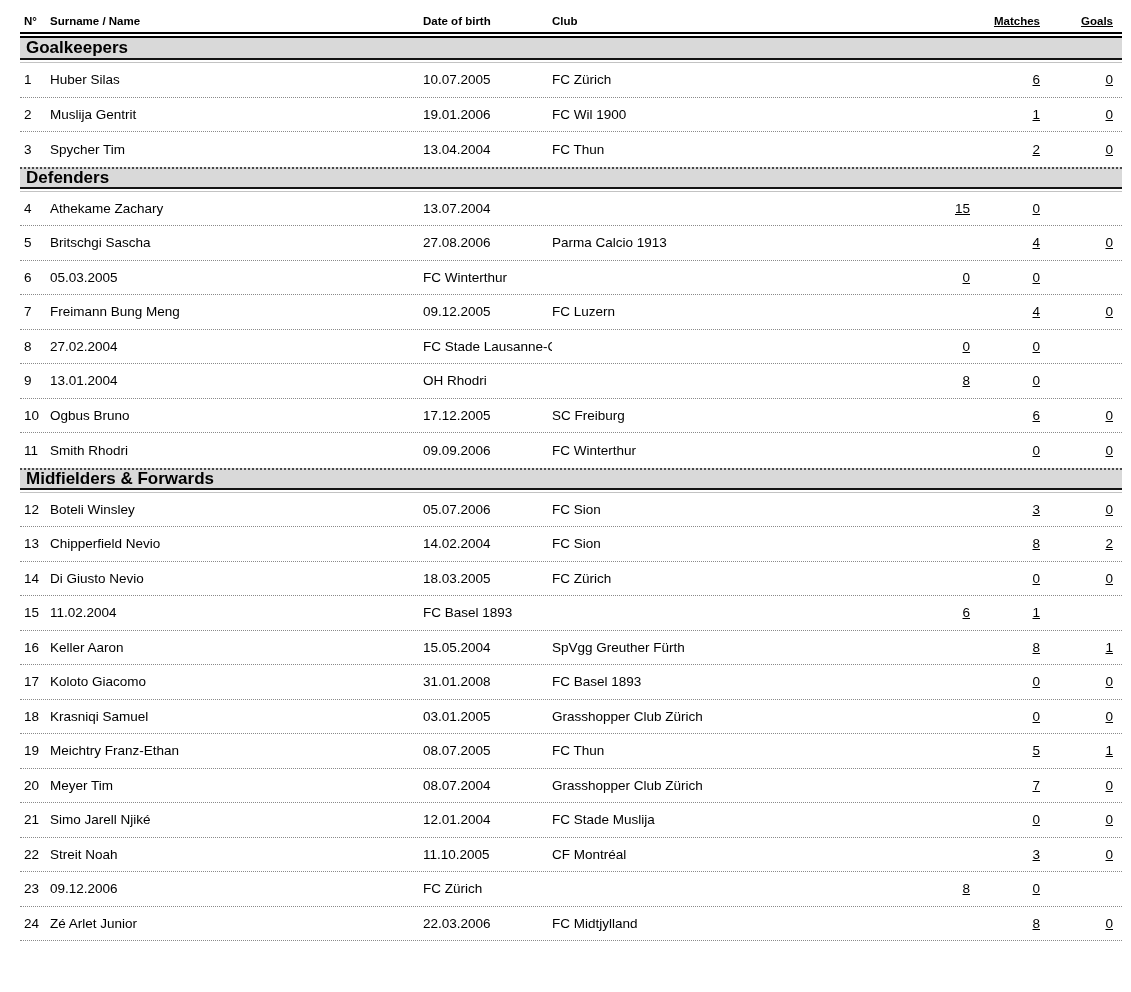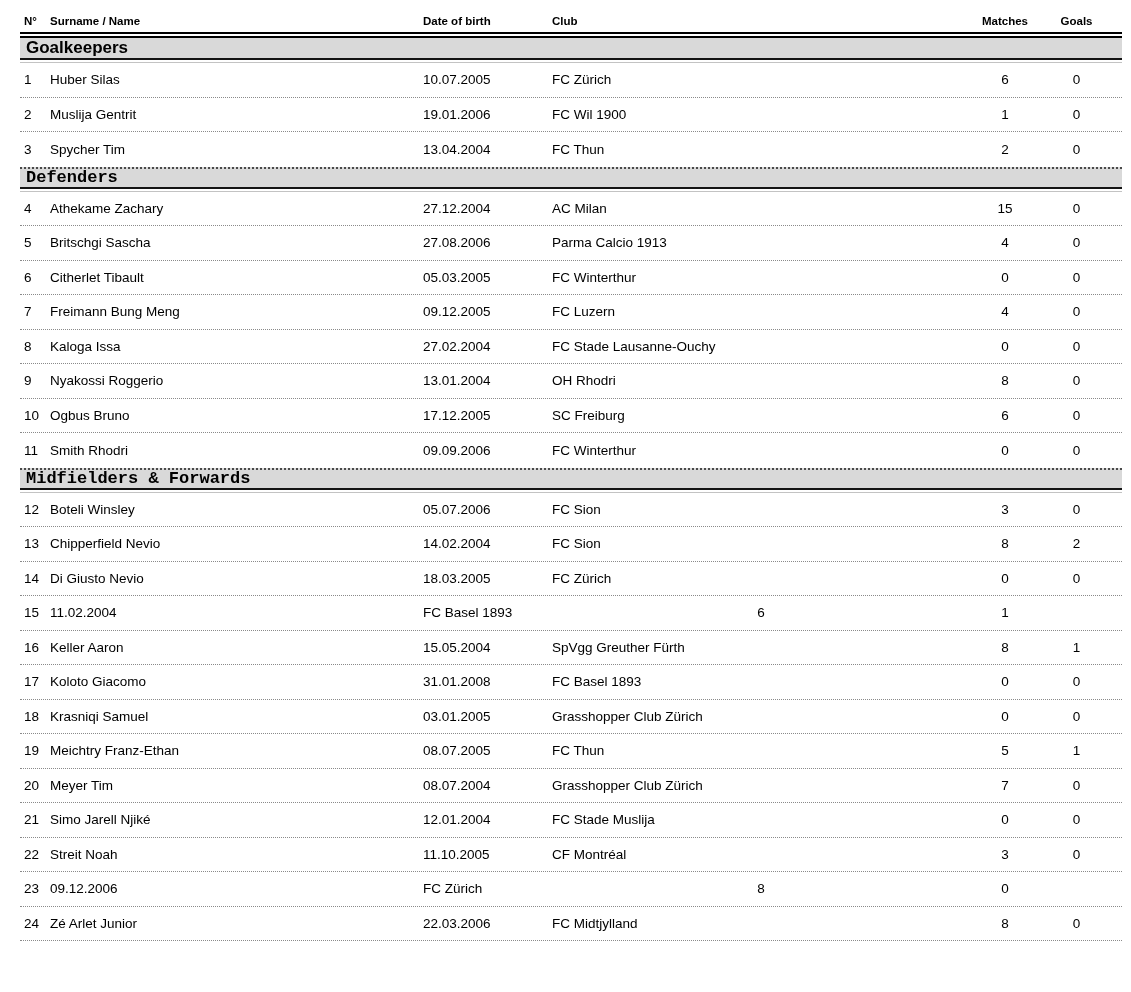--- a/index.html
+++ b/index.html
@@ -15,31 +15,31 @@
   .thead{
     font-size:11.5px;font-weight:bold;height:23px;align-items:center;
   }
   .double-line{height:2px;border-top:2px solid #000;border-bottom:2px solid #000;}
 
   .band{
     box-sizing:border-box;height:22px;background:#d9d9d9;
     border-bottom:2px solid #141414;
     display:flex;align-items:center;padding-left:6px;
   }
-  .band-top-dotted{border-top:2px dotted #4a4a4a;font-family:Liberation Mono, monospace;}
+  .band-top-dotted{border-top:2px dotted #4a4a4a;}
   .band-title{font-size:17px;font-weight:bold;}
   .band-shadow{box-sizing:border-box;height:3px;border-bottom:1px solid #c3c3c3;}
 
   .row{
     box-sizing:border-box;height:34.5px;align-items:center;
     border-bottom:1px dotted #8a8a8a;font-size:13.5px;
   }
   .row.no-sep{border-bottom:none;}
   .cell{white-space:nowrap;overflow:hidden;}
-  .c-matches,.c-goals{text-align:center;}
+  .c-matches,.c-goals{text-align:right;text-decoration:underline;}
 </style>
 </head>
 <body>
 
 <div class="page">
   <div class="doc">
     <div class="thead">
         <span class="cell c-num">N°</span>
         <span class="cell c-name">Surname / Name</span>
         <span class="cell c-dob">Date of birth</span>
@@ -77,60 +77,56 @@
           <span class="cell c-matches">2</span>
           <span class="cell c-goals">0</span>
         </div>
         <div class="band band-top-dotted">
           <span class="band-title">Defenders</span>
         </div>
         <div class="band-shadow"></div>
         <div class="row">
           <span class="cell c-num">4</span>
           <span class="cell c-name">Athekame Zachary</span>
-          <span class="cell c-dob">27.12.2004</span>
-          <span class="cell c-club">AC Milan</span>
+          <span class="cell c-dob">13.07.2004</span>
           <span class="cell c-matches">15</span>
           <span class="cell c-goals">0</span>
         </div>
         <div class="row">
           <span class="cell c-num">5</span>
           <span class="cell c-name">Britschgi Sascha</span>
           <span class="cell c-dob">27.08.2006</span>
           <span class="cell c-club">Parma Calcio 1913</span>
           <span class="cell c-matches">4</span>
           <span class="cell c-goals">0</span>
         </div>
         <div class="row">
           <span class="cell c-num">6</span>
-          <span class="cell c-name">Citherlet Tibault</span>
           <span class="cell c-dob">05.03.2005</span>
           <span class="cell c-club">FC Winterthur</span>
           <span class="cell c-matches">0</span>
           <span class="cell c-goals">0</span>
         </div>
         <div class="row">
           <span class="cell c-num">7</span>
           <span class="cell c-name">Freimann Bung Meng</span>
           <span class="cell c-dob">09.12.2005</span>
           <span class="cell c-club">FC Luzern</span>
           <span class="cell c-matches">4</span>
           <span class="cell c-goals">0</span>
         </div>
         <div class="row">
           <span class="cell c-num">8</span>
-          <span class="cell c-name">Kaloga Issa</span>
           <span class="cell c-dob">27.02.2004</span>
           <span class="cell c-club">FC Stade Lausanne-Ouchy</span>
           <span class="cell c-matches">0</span>
           <span class="cell c-goals">0</span>
         </div>
         <div class="row">
           <span class="cell c-num">9</span>
-          <span class="cell c-name">Nyakossi Roggerio</span>
           <span class="cell c-dob">13.01.2004</span>
           <span class="cell c-club">OH Rhodri</span>
           <span class="cell c-matches">8</span>
           <span class="cell c-goals">0</span>
         </div>
         <div class="row">
           <span class="cell c-num">10</span>
           <span class="cell c-name">Ogbus Bruno</span>
           <span class="cell c-dob">17.12.2005</span>
           <span class="cell c-club">SC Freiburg</span>

